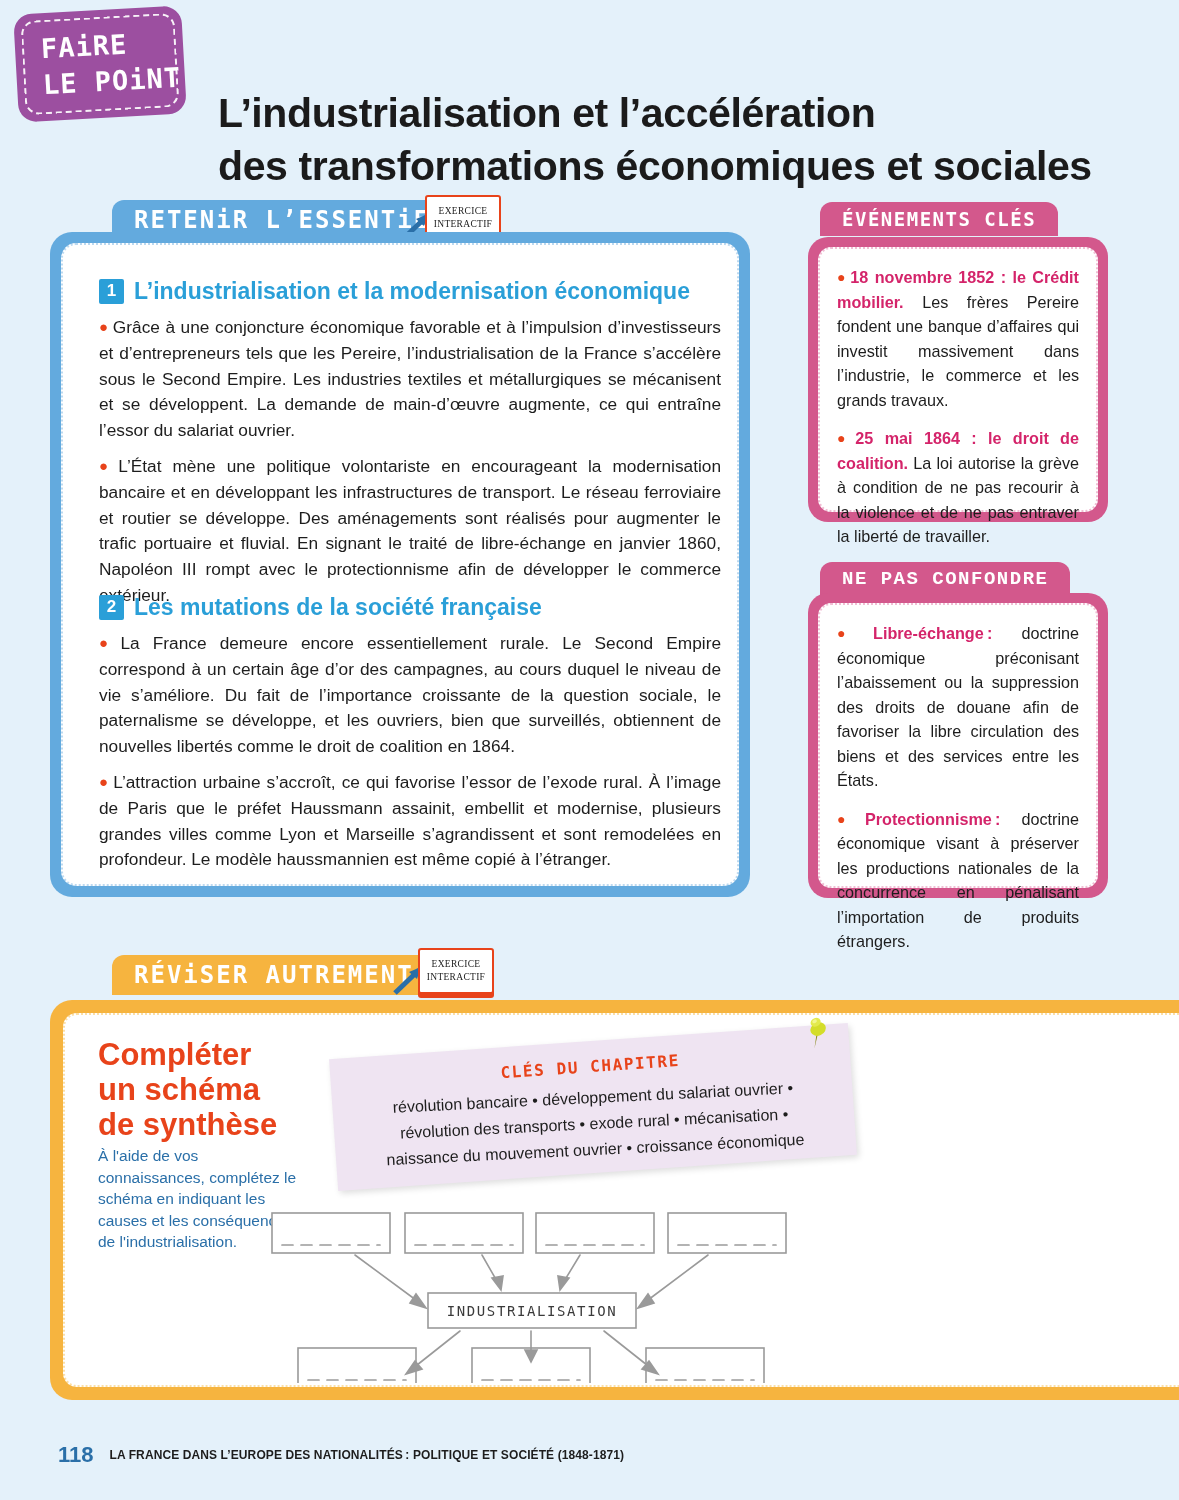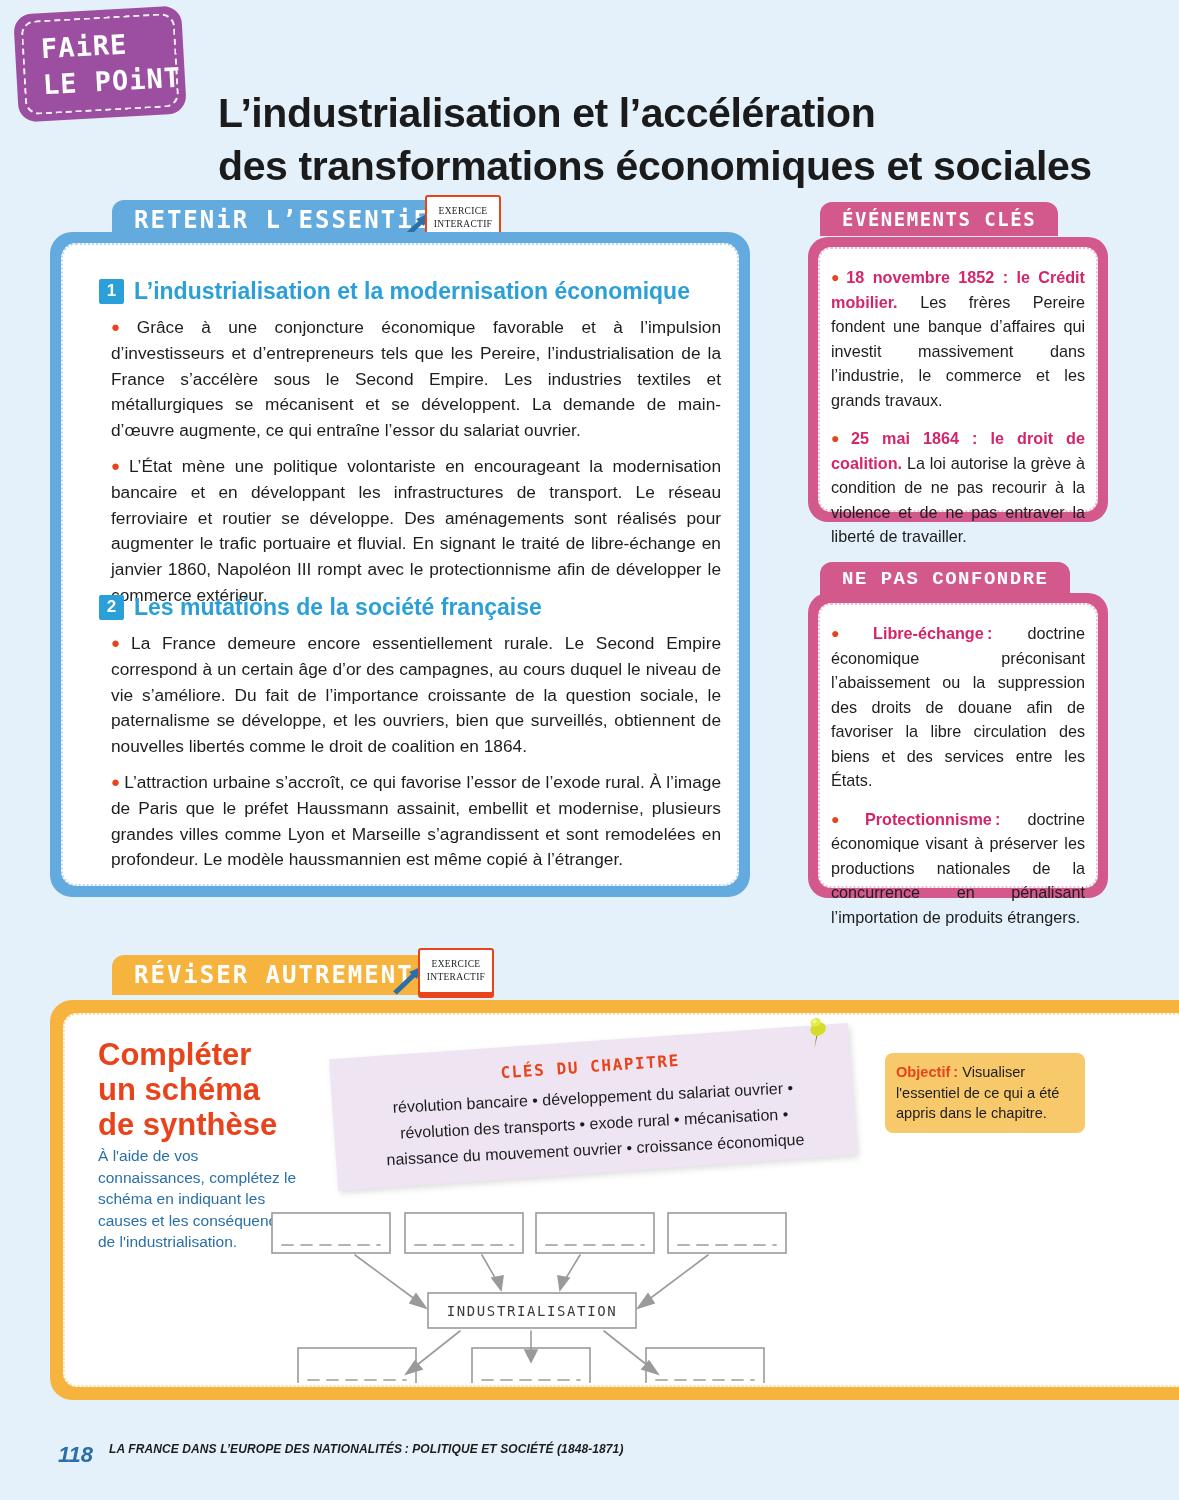--- a/index.html
+++ b/index.html
@@ -76,32 +76,32 @@
     display:flex; align-items:center; gap:10px;
     color:#2a9fd8; font-size:23px; font-weight:bold; line-height:28px;
   }
   .num-badge{
     display:inline-flex; align-items:center; justify-content:center;
     width:25px; height:25px; background:#2a9fd8; color:#fff;
     font-size:17px; font-weight:bold; border-radius:2px; flex:none;
   }
   .body-par{
     color:#1d1d1d; font-size:17.3px; line-height:25.8px;
-    text-align:justify; margin:9px 0 0 12px;
+    text-align:justify; margin:9px 0 0 0;
   }
   .body-par .bul{color:#e8431a; font-size:15px; vertical-align:1px; margin-right:4px;}
   #sec1{position:absolute; left:36px; top:32px; width:622px;}
   #sec2{position:absolute; left:36px; top:348px; width:622px;}
 
   
   .pink-panel{position:absolute; background:#d3588c; border-radius:20px;}
   .pink-panel .inner{
     position:absolute; left:10px; top:10px; right:10px; bottom:10px;
     background:#fff; border-radius:13px; border:2px dotted #f0bed4;
-    padding:16px 11px;
+    padding:16px 17px;
     box-sizing:border-box;
   }
   #panel-evenements{left:808px; top:237px; width:300px; height:285px;}
   #panel-nepas{left:808px; top:593px; width:300px; height:305px;}
   .pink-par{
     color:#1d1d1d; font-size:16.2px; line-height:24.5px; text-align:justify;
     margin:0 0 14px 0;
   }
   .pink-par:last-child{margin-bottom:0;}
   .pink-par .bul{color:#e8431a; font-size:14px; vertical-align:1px; margin-right:3px;}
@@ -149,21 +149,21 @@
     background:#f8c96b; border-radius:8px; padding:9px 11px;
     box-sizing:border-box;
     font-size:14.6px; line-height:20.5px; color:#1d1d1d;
   }
   #objectif .kw{color:#e8431a; font-weight:bold;}
 
   
   #schema{position:absolute; left:195px; top:188px;}
 
   
-  #footer{position:absolute; left:58px; top:1442px; display:flex; align-items:flex-start; gap:16px;font-style:italic;}
+  #footer{position:absolute; left:58px; top:1442px; display:flex; align-items:center; gap:16px;}
   #footer-page{color:#2a6fa8; font-size:22px; font-weight:bold;}
   #footer-text{color:#1d1d1d; font-size:12px; font-weight:bold; letter-spacing:.1px;}
 </style>
 </head>
 <body>
 
 <div id="header">
   <div id="faire-badge">
     <div class="btxt">
       <span>FAiRE</span><br>
@@ -263,23 +263,20 @@
         <span>naissance du mouvement ouvrier • croissance économique</span>
       </div>
       <svg id="pin" viewBox="0 0 26 32">
         <path d="M12 17 L9 31 L13 18 Z" fill="#8a8a20"></path>
         <ellipse cx="14" cy="12" rx="8" ry="6.5" fill="#d4dd2a" transform="rotate(-20 14 12)"></ellipse>
         <ellipse cx="12" cy="5" rx="5.2" ry="4.2" fill="#e3ea4d" transform="rotate(-20 12 5)"></ellipse>
         <ellipse cx="11" cy="4" rx="2.4" ry="1.8" fill="#f2f68e" transform="rotate(-20 11 4)"></ellipse>
       </svg>
     </div>
 
-    <div id="objectif">
-      <span class="kw">Objectif :</span><span> Visualiser l'essentiel de ce qui a été appris dans le chapitre.</span>
-    </div>
 
     <svg id="schema" width="830" height="180" viewBox="0 0 830 180">
       <g stroke="#9a9a9a" stroke-width="1.6" fill="none" stroke-linecap="round">
 
         <rect x="12" y="10" width="118" height="40" fill="#ffffff"></rect>
         <rect x="145" y="10" width="118" height="40" fill="#ffffff"></rect>
         <rect x="276" y="10" width="118" height="40" fill="#ffffff"></rect>
         <rect x="408" y="10" width="118" height="40" fill="#ffffff"></rect>
 
         <g stroke-dasharray="11 8" stroke-width="1.7">

